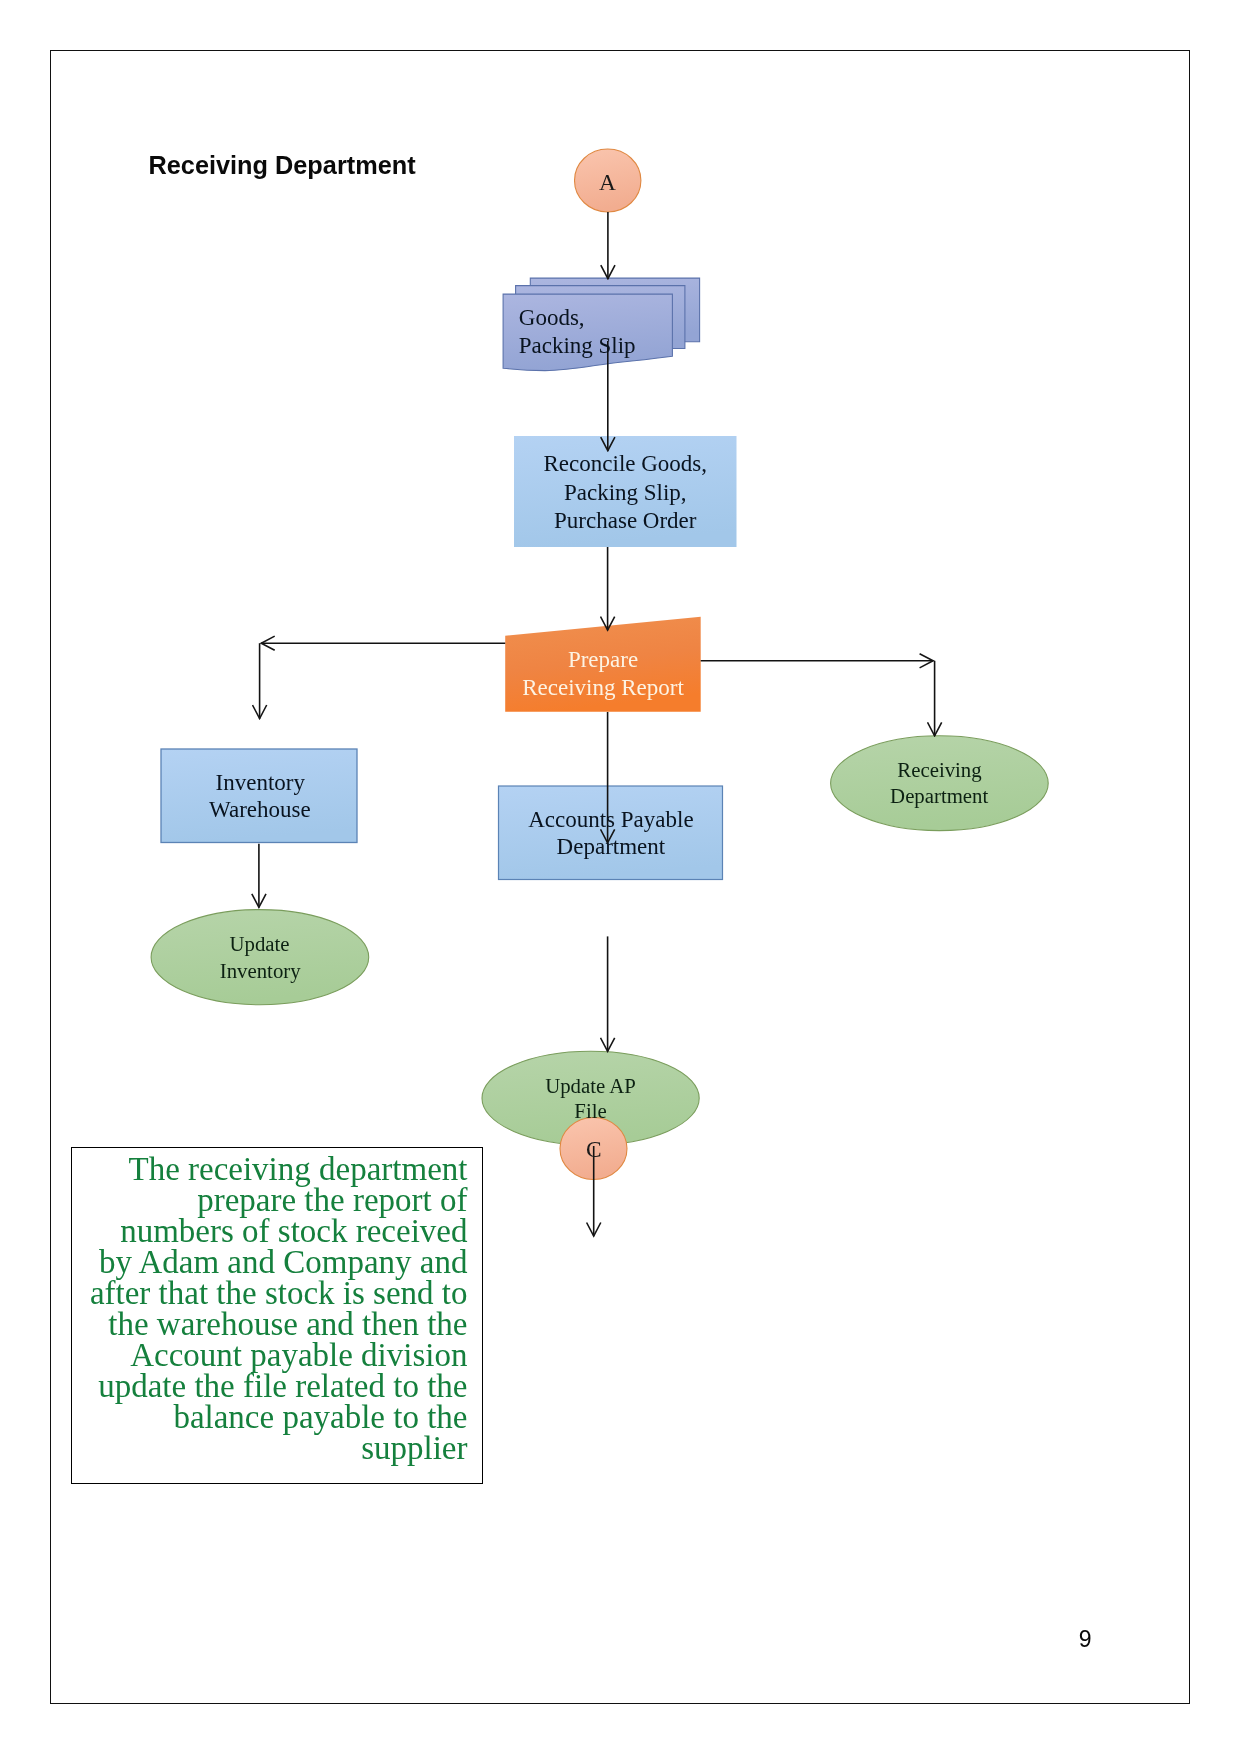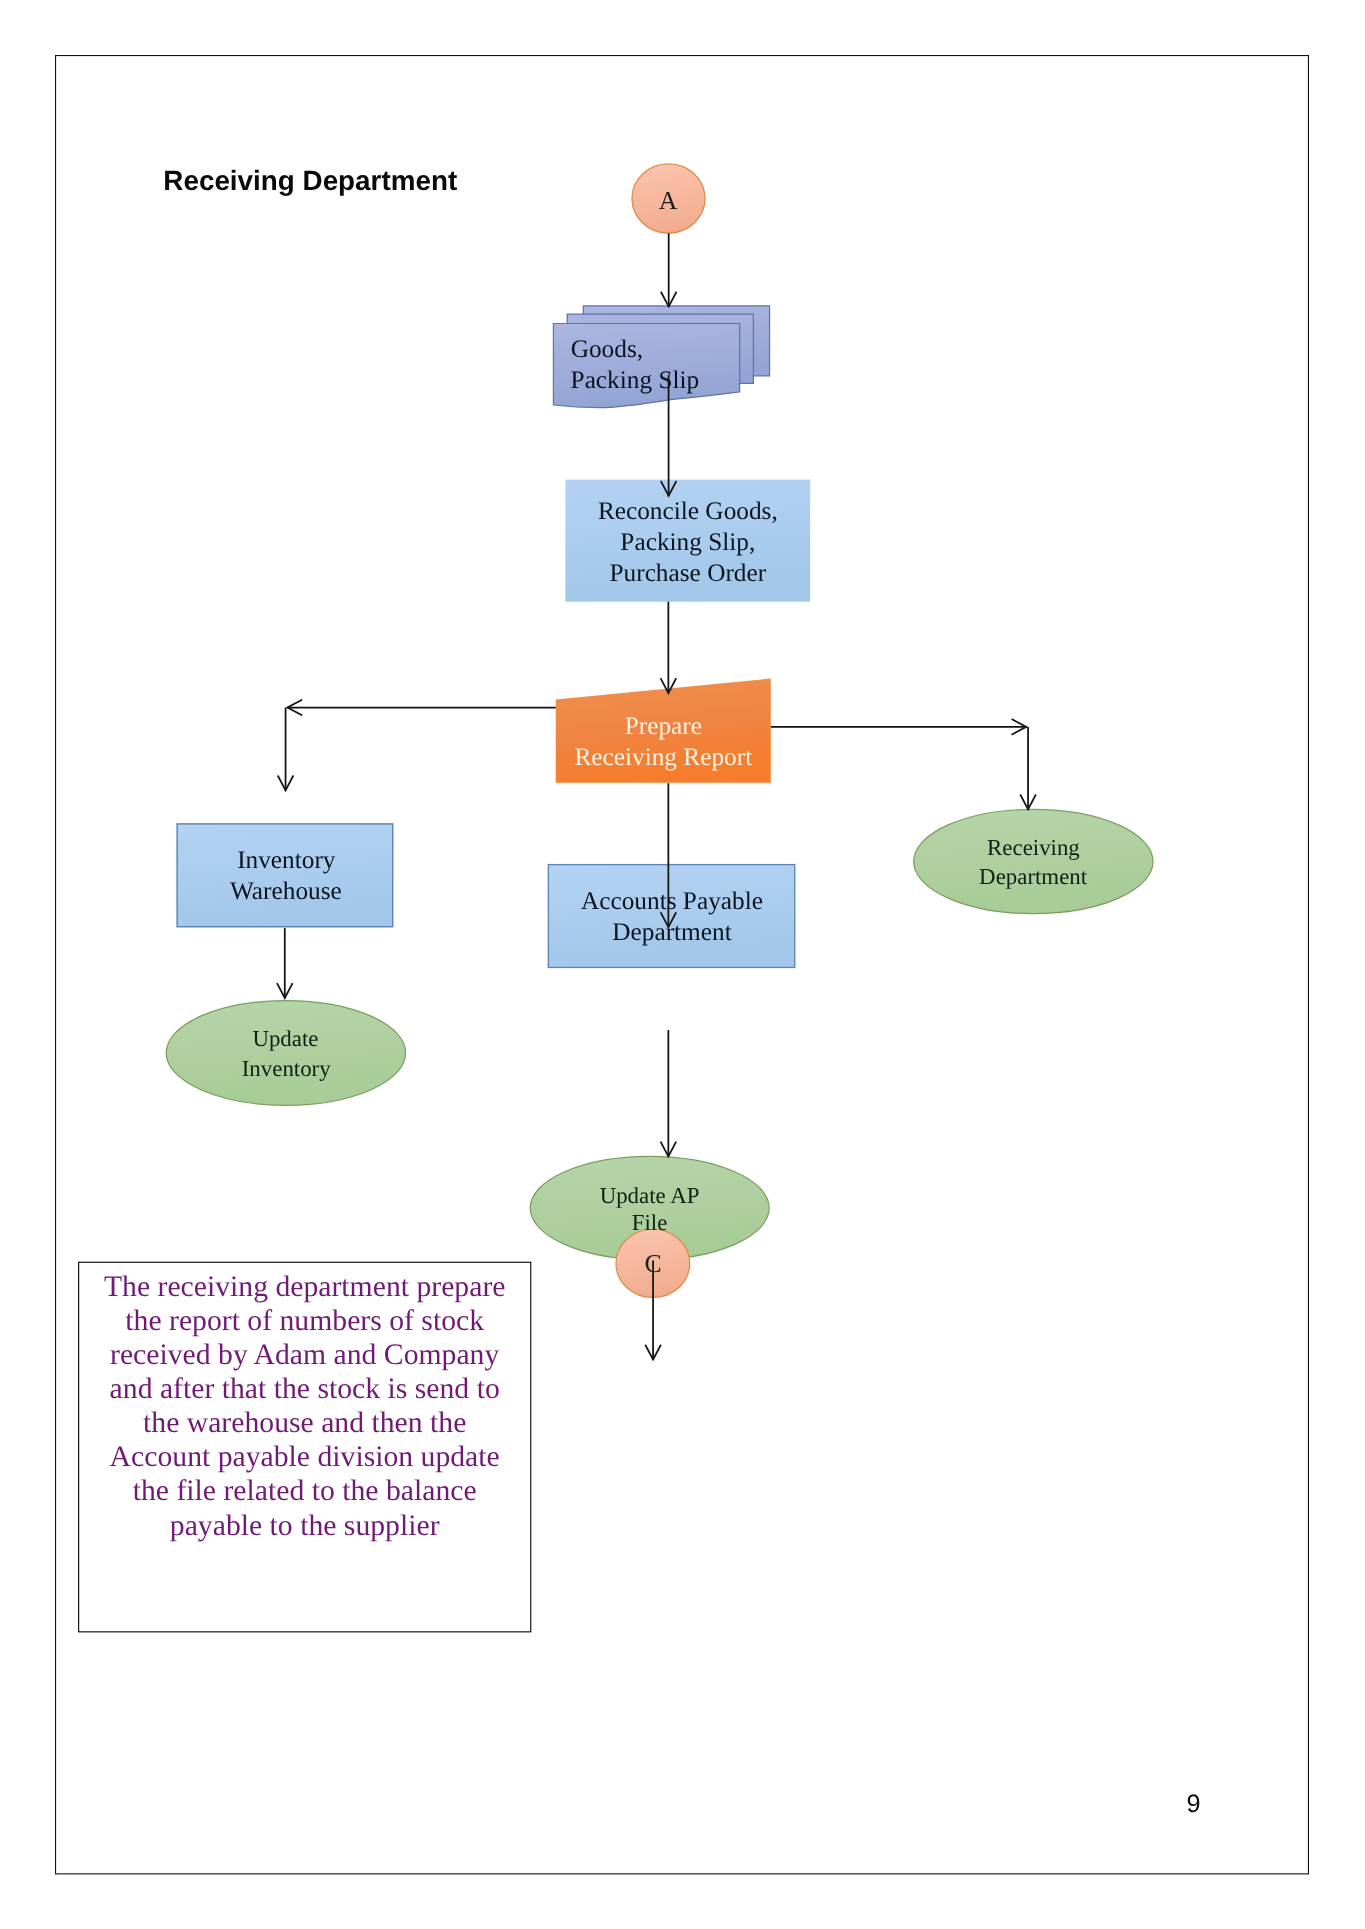--- a/index.html
+++ b/index.html
@@ -3,21 +3,21 @@
 <meta charset="utf-8">
 <title>Receiving Department Flowchart</title>
 <style>
   html,body{margin:0;padding:0;background:#ffffff;}
   body{width:1241px;height:1754px;overflow:hidden;font-family:"Liberation Serif",serif;}
   #page{position:absolute;left:0;top:0;width:1241px;height:1578px;background:#ffffff;}
   #page-border{position:absolute;left:49.6px;top:49.6px;width:1140.5px;height:1654.4px;border:1.8px solid #111111;box-sizing:border-box;}
   #heading{position:absolute;left:148.5px;top:150.5px;font-family:"Liberation Sans",sans-serif;font-weight:bold;font-size:25.3px;color:#0a0a0a;white-space:nowrap;}
   #pagenum{position:absolute;left:1078.7px;top:1628px;font-family:"Liberation Sans",sans-serif;font-size:23px;color:#0a0a0a;line-height:1;}
   #note{position:absolute;left:71.3px;top:1147.1px;width:411.7px;height:336.9px;border:1.45px solid #000000;box-sizing:border-box;background:transparent;}
-  #note-text{margin:0;position:absolute;left:14.2px;top:6.2px;width:381px;font-size:27px;line-height:31px;color:#701a75;text-align:center;}
+  #note-text{margin:0;position:absolute;left:14.2px;top:6.2px;width:381px;font-size:33px;line-height:31px;color:#15803d;text-align:right;}
   #diagram{position:absolute;left:0;top:0;}
   .nd{font-size:23.4px;fill:#1a1a1a;}
   .gd{font-size:23px;fill:#09131f;}
   .gdw{font-size:23px;fill:#fdf3e3;}
   .ge{font-size:20.8px;fill:#0c2112;}
 </style>
 </head>
 <body>
 
 <div id="page">

